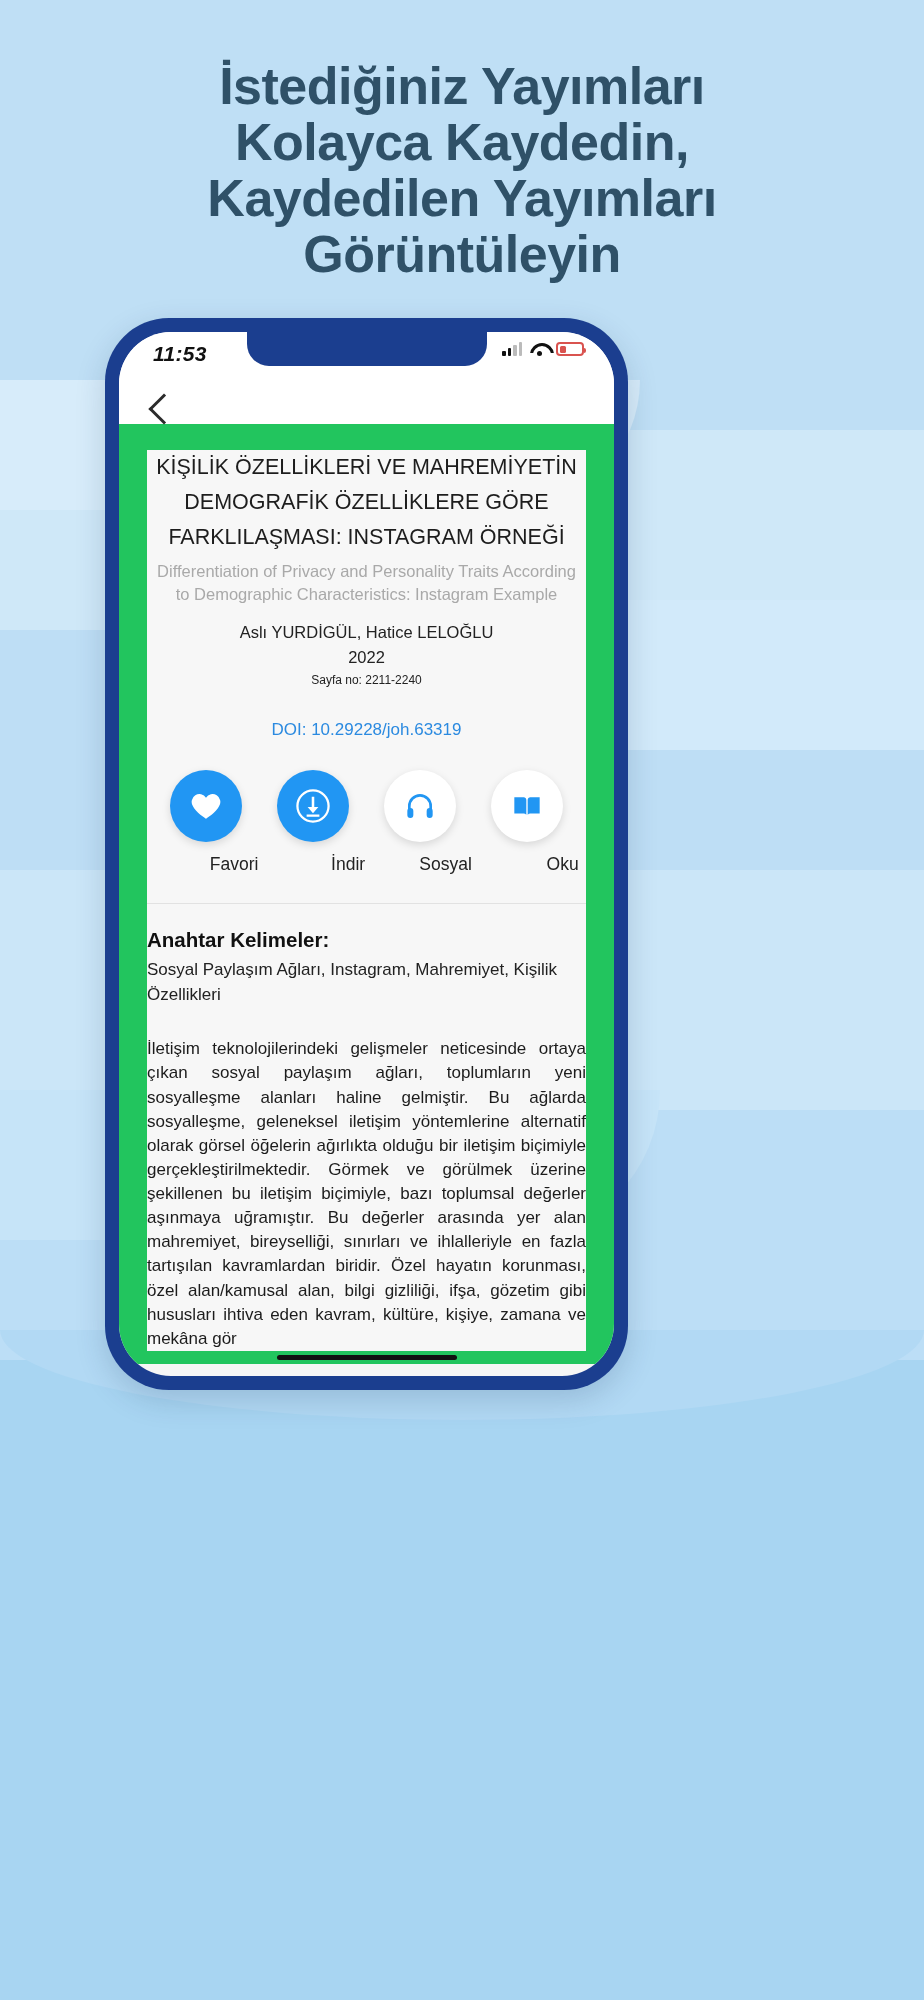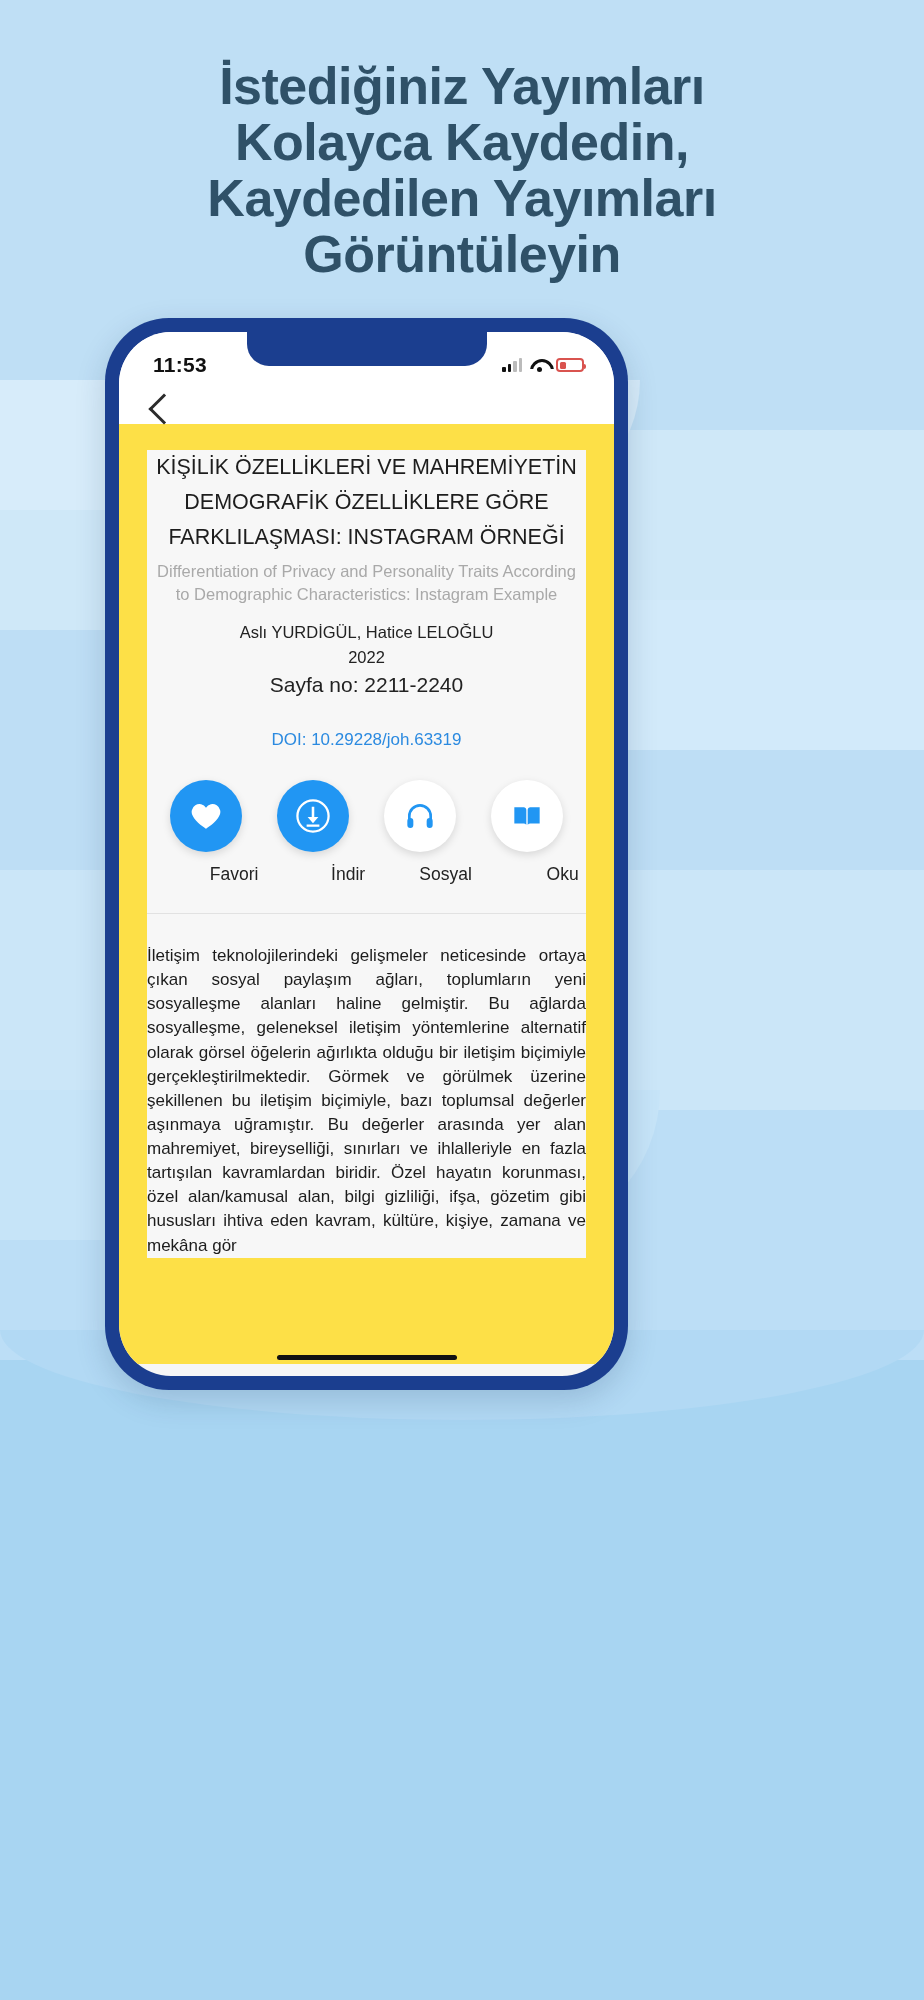--- a/index.html
+++ b/index.html
@@ -88,23 +88,24 @@
     top: 0; width: 240px; height: 34px;
     background: #1b3e8f;
     border-radius: 0 0 22px 22px;
     z-index: 5;
   }
 
   
   .statusbar {
     position: relative;
     height: 56px;
-    display: flex; align-items: center; justify-content: space-between;
+    display: flex; align-items: flex-start; justify-content: space-between;
     padding: 10px 30px 0 34px;
     background: #ffffff;
+    font-style: italic;
   }
   .statusbar .time { font-size: 21px; font-weight: bold; color: #111; letter-spacing: 0.3px; }
   .status-right { display: flex; align-items: center; gap: 8px; }
   .bars { display: flex; align-items: flex-end; gap: 2px; height: 14px; }
   .bars i { display: block; width: 3.5px; background: #111; border-radius: 1px; }
   .bars i:nth-child(1) { height: 5px; }
   .bars i:nth-child(2) { height: 8px; }
   .bars i:nth-child(3) { height: 11px; background: #bbb; }
   .bars i:nth-child(4) { height: 14px; background: #bbb; }
   .wifi { width: 18px; height: 14px; position: relative; }
@@ -133,21 +134,21 @@
   .back-arrow {
     width: 22px; height: 22px;
     border-left: 3px solid #2b2b2b;
     border-bottom: 3px solid #2b2b2b;
     transform: rotate(45deg);
     cursor: pointer;
   }
 
   
   .content {
-    background: #fde047;
+    background: #22c55e;
     padding: 26px 28px 0 28px;
     height: calc(100% - 56px - 48px);
     overflow: hidden;
   }
   .card {
     background: #f7f7f7;
     text-align: center;
   }
   .title {
     font-size: 21.5px;
@@ -157,21 +158,21 @@
   }
   .subtitle {
     margin-top: 6px;
     font-size: 16.5px;
     line-height: 1.35;
     color: #a9a9a9;
     padding: 0 8px;
   }
   .authors { margin-top: 18px; font-size: 16.5px; color: #222; }
   .year { margin-top: 6px; font-size: 16.5px; color: #222; }
-  .pages { margin-top: 6px; font-size: 21px; color: #222; }
+  .pages { margin-top: 6px; font-size: 12px; color: #222; }
   .doi { margin-top: 33px; font-size: 17px; color: #2b8ae0; cursor: pointer; }
 
   
   .actions {
     display: flex; justify-content: space-around;
     margin: 30px 6px 0 6px;
   }
   .action { width: 104px; text-align: right; cursor: pointer; }
   .action .circle {
     width: 72px; height: 72px; border-radius: 50%;
@@ -304,20 +305,24 @@
                 <path fill="#2196f3" d="M2.5 5.5h7c1.1 0 2 .9 2 2v11c-.6-.6-1.3-.9-2-.9h-7zM21.5 5.5h-7c-1.1 0-2 .9-2 2v11c.6-.6 1.3-.9 2-.9h7z"></path>
               </svg>
             </div>
             <div class="label">Oku</div>
           </div>
 
         </div>
 
         <hr class="sep">
 
+        <div class="sect">
+          <h3>Anahtar Kelimeler:</h3>
+          <p>Sosyal Paylaşım Ağları, Instagram, Mahremiyet, Kişilik Özellikleri</p>
+        </div>
 
         <div class="sect abstract">
           <div class="fade-clip">
             <p>İletişim teknolojilerindeki gelişmeler neticesinde ortaya çıkan sosyal paylaşım ağları, toplumların yeni sosyalleşme alanları haline gelmiştir. Bu ağlarda sosyalleşme, geleneksel iletişim yöntemlerine alternatif olarak görsel öğelerin ağırlıkta olduğu bir iletişim biçimiyle gerçekleştirilmektedir. Görmek ve görülmek üzerine şekillenen bu iletişim biçimiyle, bazı toplumsal değerler aşınmaya uğramıştır. Bu değerler arasında yer alan mahremiyet, bireyselliği, sınırları ve ihlalleriyle en fazla tartışılan kavramlardan biridir. Özel hayatın korunması, özel alan/kamusal alan, bilgi gizliliği, ifşa, gözetim gibi hususları ihtiva eden kavram, kültüre, kişiye, zamana ve mekâna gör</p>
           </div>
         </div>
       </div>
     </div>
 
     <div class="homebar"></div>

